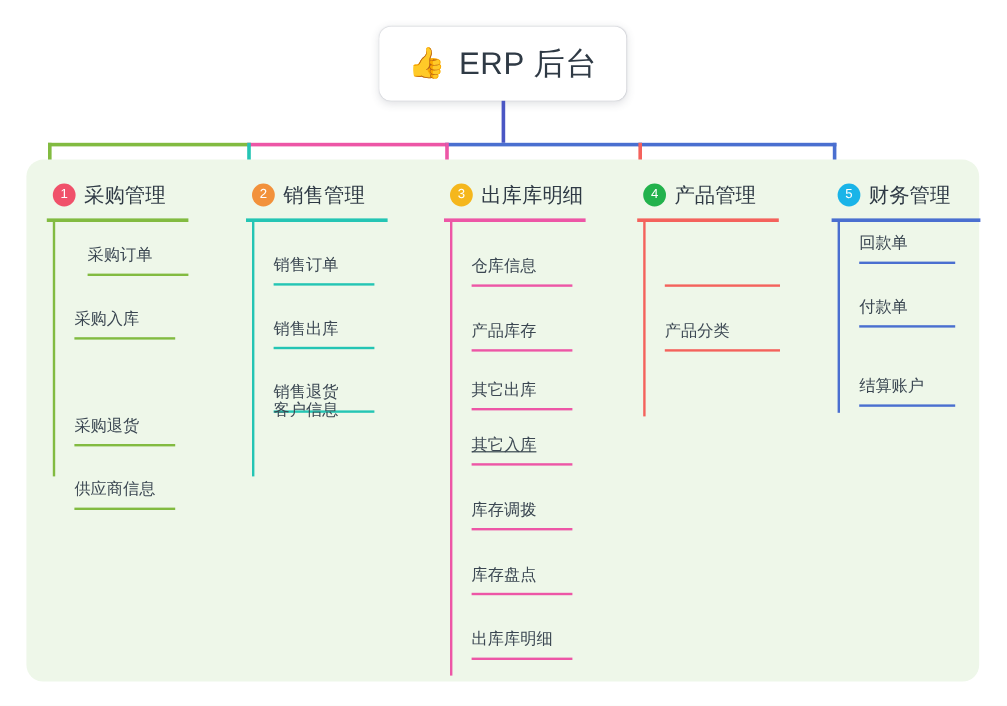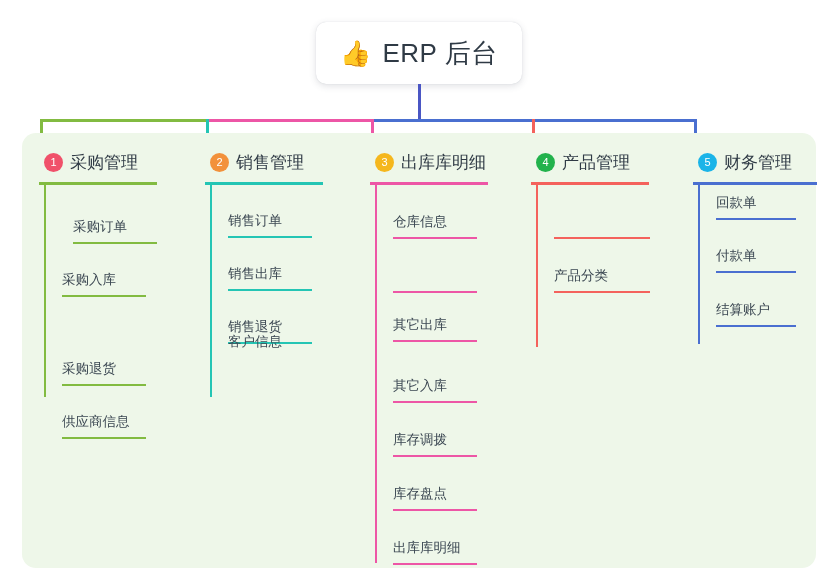--- a/index.html
+++ b/index.html
@@ -170,21 +170,21 @@
 <div id="panel">
   <div id="columns">
       <div class="column" style="left: 6px; top: 15px; width: 150px;">
         <div class="col-head">
           <span class="badge" style="background: rgb(240, 81, 106);">1</span>
           <span class="col-title">采购管理</span>
         </div>
         <div class="head-rule" style="background: rgb(130, 187, 65); width: 118px; margin-left: 11px;"></div>
         <div class="col-body">
           <div class="spine" style="background: rgb(130, 187, 65); height: 212px;"></div>
-          <div class="leaf" style="height: 59px; padding-left: 29px;">
+          <div class="leaf" style="height: 45px; padding-left: 29px;">
             <div class="leaf-label">采购订单</div>
             <div class="leaf-rule" style="background: rgb(130, 187, 65); width: 84px;"></div>
           </div>
           <div class="leaf" style="height: 53px;">
             <div class="leaf-label">采购入库</div>
             <div class="leaf-rule" style="background: rgb(130, 187, 65); width: 84px;"></div>
           </div>
           <div class="leaf" style="height: 53px; margin-top: 36px;">
             <div class="leaf-label">采购退货</div>
             <div class="leaf-rule" style="background: rgb(130, 187, 65); width: 84px;"></div>
@@ -227,27 +227,28 @@
           <span class="col-title">出库库明细</span>
         </div>
         <div class="head-rule" style="background: rgb(237, 86, 166); width: 118px; margin-left: 11px;"></div>
         <div class="col-body">
           <div class="spine" style="background: rgb(237, 86, 166); height: 378px;"></div>
           <div class="leaf" style="height: 54px;">
             <div class="leaf-label">仓库信息</div>
             <div class="leaf-rule" style="background: rgb(237, 86, 166); width: 84px;"></div>
           </div>
           <div class="leaf" style="height: 54px;">
+            <div class="leaf-label">产品库存</div>
             <div class="leaf-rule" style="background: rgb(237, 86, 166); width: 84px;"></div>
           </div>
           <div class="leaf" style="height: 49px;">
             <div class="leaf-label">其它出库</div>
             <div class="leaf-rule" style="background: rgb(237, 86, 166); width: 84px;"></div>
           </div>
-          <div class="leaf" style="height: 61px;">
+          <div class="leaf" style="height: 46px; text-decoration: underline;">
             <div class="leaf-label">其它入库</div>
             <div class="leaf-rule" style="background: rgb(237, 86, 166); width: 84px;"></div>
           </div>
           <div class="leaf" style="height: 54px;">
             <div class="leaf-label">库存调拨</div>
             <div class="leaf-rule" style="background: rgb(237, 86, 166); width: 84px;"></div>
           </div>
           <div class="leaf" style="height: 54px;">
             <div class="leaf-label">库存盘点</div>
             <div class="leaf-rule" style="background: rgb(237, 86, 166); width: 84px;"></div>
@@ -284,20 +285,20 @@
         <div class="col-body">
           <div class="spine" style="background: rgb(74, 111, 208); height: 159px;"></div>
           <div class="leaf" style="height: 35px; font-family: Liberation Serif, serif;">
             <div class="leaf-label">回款单</div>
             <div class="leaf-rule" style="background: rgb(74, 111, 208); width: 80px;"></div>
           </div>
           <div class="leaf" style="height: 53px;">
             <div class="leaf-label">付款单</div>
             <div class="leaf-rule" style="background: rgb(74, 111, 208); width: 80px;"></div>
           </div>
-          <div class="leaf" style="height: 54px;">
+          <div class="leaf" style="height: 66px;">
             <div class="leaf-label">结算账户</div>
             <div class="leaf-rule" style="background: rgb(74, 111, 208); width: 80px;"></div>
           </div>
         </div>
       </div>
     </div>
 </div>
 
 </body></html>

